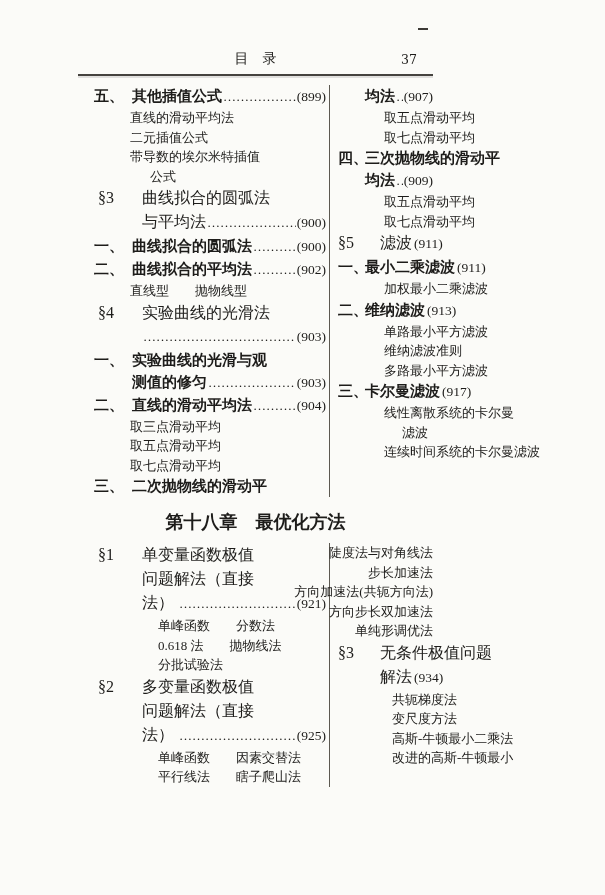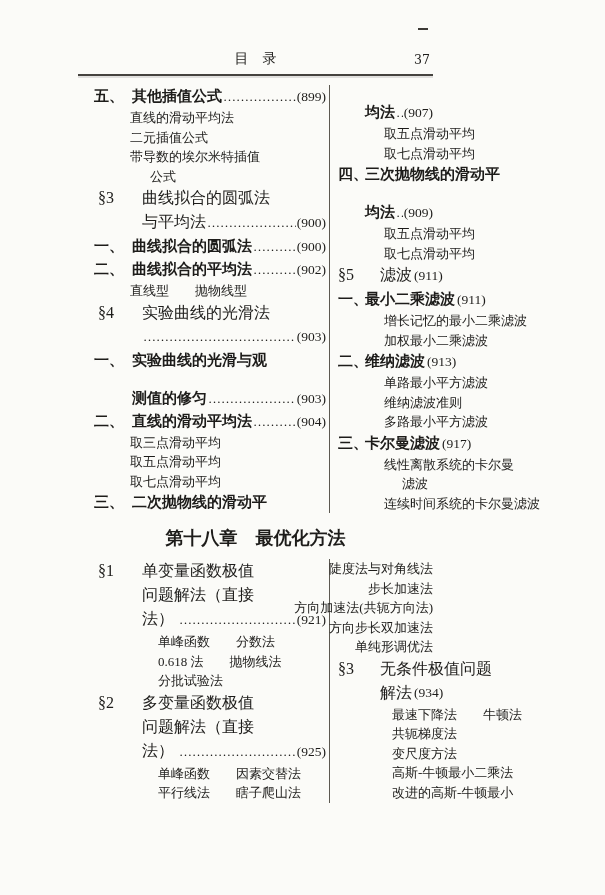--- a/index.html
+++ b/index.html
@@ -2,51 +2,51 @@
 <html><head>
 <meta charset="utf-8">
 <style>
   html,body{margin:0;padding:0;width:605px;height:895px;background:#fbfbf8;overflow:hidden;}
   .page{position:relative;box-sizing:border-box;width:491px;height:895px;
     padding:50px 58px 20px 78px;color:#1d1c1a;
     font-family:"Liberation Serif","DejaVu Serif",serif;}
   .header{position:relative;height:20px;}
   .htitle{position:absolute;left:50%;transform:translateX(-50%);top:0;
     font-size:14px;white-space:pre;}
-  .pagenum{position:absolute;right:3px;top:2px;font-size:12.5px;
+  .pagenum{position:absolute;right:16px;top:2px;font-size:12.5px;
     font-family:"DejaVu Serif",serif;}
   .rule{height:2px;background:#45433f;margin-top:4px;box-shadow:0 2px 0 rgba(69,67,63,.14);}
   .columns{display:flex;align-items:stretch;}
   .columns.top{margin-top:9px;}
   .columns.bottom{margin-top:2px;}
   .divider{width:1px;background:#5c5951;flex:none;}
   .col{box-sizing:border-box;min-width:0;}
   .col-l{width:251px;flex:none;padding-right:3px;}
   .col-r{flex:1;padding-left:6px;}
   .line{display:flex;align-items:baseline;}
   .num{flex:none;}
   .txt{flex:none;white-space:pre;}
   .leader{flex:1;overflow:hidden;white-space:nowrap;font-size:13px;font-weight:400;margin:0 1px;}
   .pg{flex:none;font-size:13.5px;font-weight:400;}
   .part{font-weight:700;font-size:15px;line-height:22px;padding-left:16px;}
   .part .num{width:38px;}
-  .part-cont{font-weight:700;font-size:15px;line-height:22px;padding-left:54px;margin-top:16px;}
+  .part-cont{font-weight:700;font-size:15px;line-height:22px;padding-left:54px;}
   .section{font-size:16px;line-height:24px;padding-left:20px;}
   .section .num{width:44px;}
   .section-cont{font-size:16px;line-height:24px;padding-left:64px;}
   .sub,.sub2,.ssub,.subs{font-size:13px;line-height:19.5px;}
   .sub{padding-left:52px;}
   .sub2{padding-left:72px;}
   .ssub{padding-left:80px;}
   .col-r .part{padding-left:2px;}
   .col-r .part .num{width:27px;}
   .col-r .part-cont{padding-left:29px;}
   .col-r .section{padding-left:2px;}
   .col-r .section .num{width:42px;}
-  .col-r .section-cont{padding-left:44px;align-items:center;}
+  .col-r .section-cont{padding-left:44px;}
   .col-r .sub{padding-left:48px;}
   .col-r .sub2{padding-left:66px;}
   .col-r .ssub{padding-left:56px;}
   .col-r .subs{padding-left:30px;justify-content:flex-end;}
   .chapter{margin:13px 0 9px;text-align:center;font-size:18px;font-weight:700;white-space:pre;}
   .artifact{position:absolute;left:418px;top:28px;width:10px;height:2px;background:#3c3a36;}
 </style>
 </head>
 <body>
 
@@ -175,23 +175,20 @@
           <span class="leader">…………………………………………………………………………………………………………</span>
           <span class="pg">(911)</span>
         </div>
         <div class="line part">
           <span class="num">一、</span>
           <span class="txt">最小二乘滤波</span>
           <span class="leader">…………………………………………………………………………………………………………</span>
           <span class="pg">(911)</span>
         </div>
         <div class="line sub">
-          <span class="txt">增长记忆的最小二乘滤波</span>
-        </div>
-        <div class="line sub">
           <span class="txt">加权最小二乘滤波</span>
         </div>
         <div class="line part">
           <span class="num">二、</span>
           <span class="txt">维纳滤波</span>
           <span class="leader">…………………………………………………………………………………………………………</span>
           <span class="pg">(913)</span>
         </div>
         <div class="line sub">
           <span class="txt">单路最小平方滤波</span>
@@ -284,23 +281,20 @@
         <div class="line section">
           <span class="num">§3</span>
           <span class="txt">无条件极值问题</span>
         </div>
         <div class="line section-cont">
           <span class="txt">解法</span>
           <span class="leader">…………………………………………………………………………………………………………</span>
           <span class="pg">(934)</span>
         </div>
         <div class="line ssub">
-          <span class="txt">最速下降法　　牛顿法</span>
-        </div>
-        <div class="line ssub">
           <span class="txt">共轭梯度法</span>
         </div>
         <div class="line ssub">
           <span class="txt">变尺度方法</span>
         </div>
         <div class="line ssub">
           <span class="txt">高斯-牛顿最小二乘法</span>
         </div>
         <div class="line ssub">
           <span class="txt">改进的高斯-牛顿最小</span>

